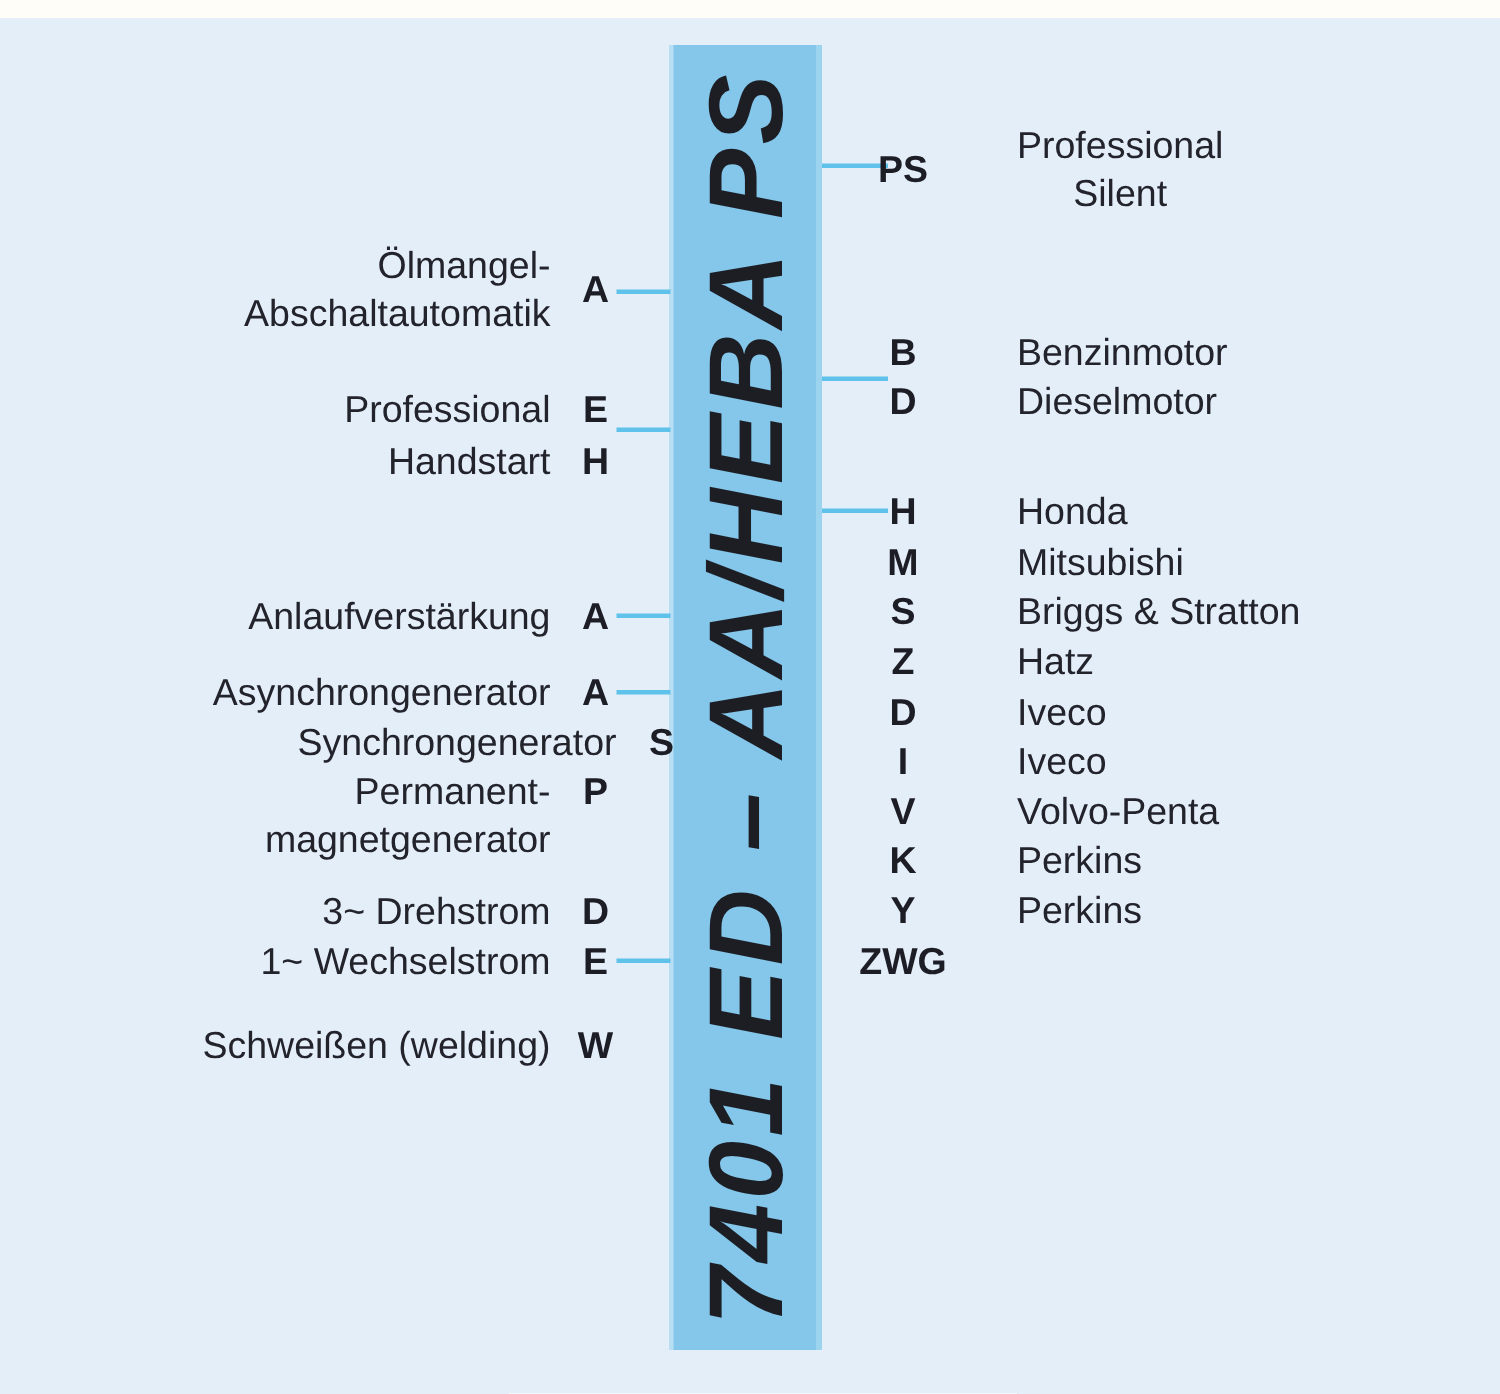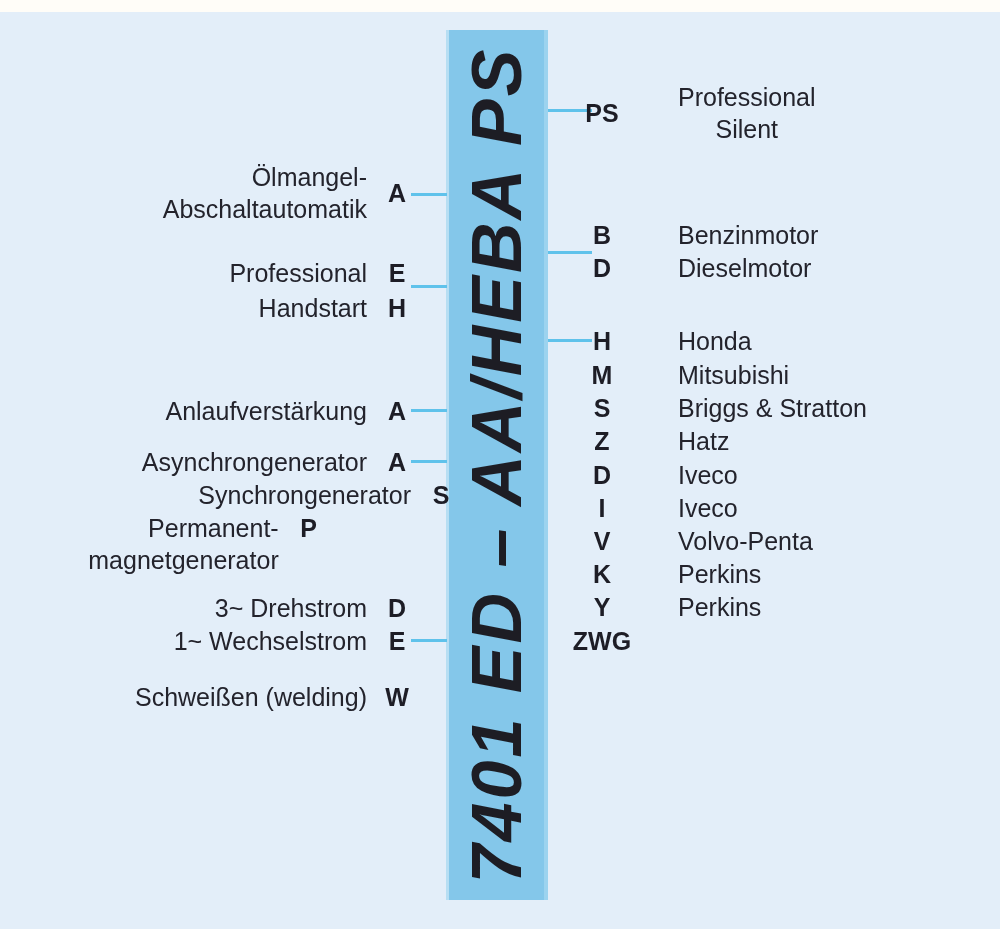--- a/index.html
+++ b/index.html
@@ -21,21 +21,21 @@
     position:absolute;left:446px;top:30px;width:870px;height:102px;
     transform-origin:0 0;
     transform:rotate(-90deg) translateX(-870px);
     display:flex;align-items:center;justify-content:center;
     font-size:70px;font-weight:bold;font-style:italic;
     letter-spacing:3px;color:#1d1d24;white-space:nowrap;
   }
   
   .row{position:absolute;display:flex;line-height:32px;font-size:25px;}
   .row.left{left:0;width:412px;justify-content:flex-end;gap:15px;align-items:center;}
-  .row.left.align-top{align-items:flex-start;justify-content:center;}
+  .row.left.align-top{align-items:flex-start;}
   .row.right{left:560px;width:430px;gap:34px;align-items:center;}
   .lbl{white-space:nowrap;}
   .row.left .lbl{text-align:right;}
   .row.right .lbl{text-align:center;}
   .code-letter{font-weight:bold;color:#1d1d26;white-space:nowrap;}
   .row.left .code-letter{width:30px;text-align:center;flex:0 0 auto;}
   .row.right .code-letter{width:84px;text-align:center;flex:0 0 auto;}
   
   .connector{position:absolute;height:3px;background:#5fc2eb;}
   .connector.cleft{left:411px;width:36px;}

